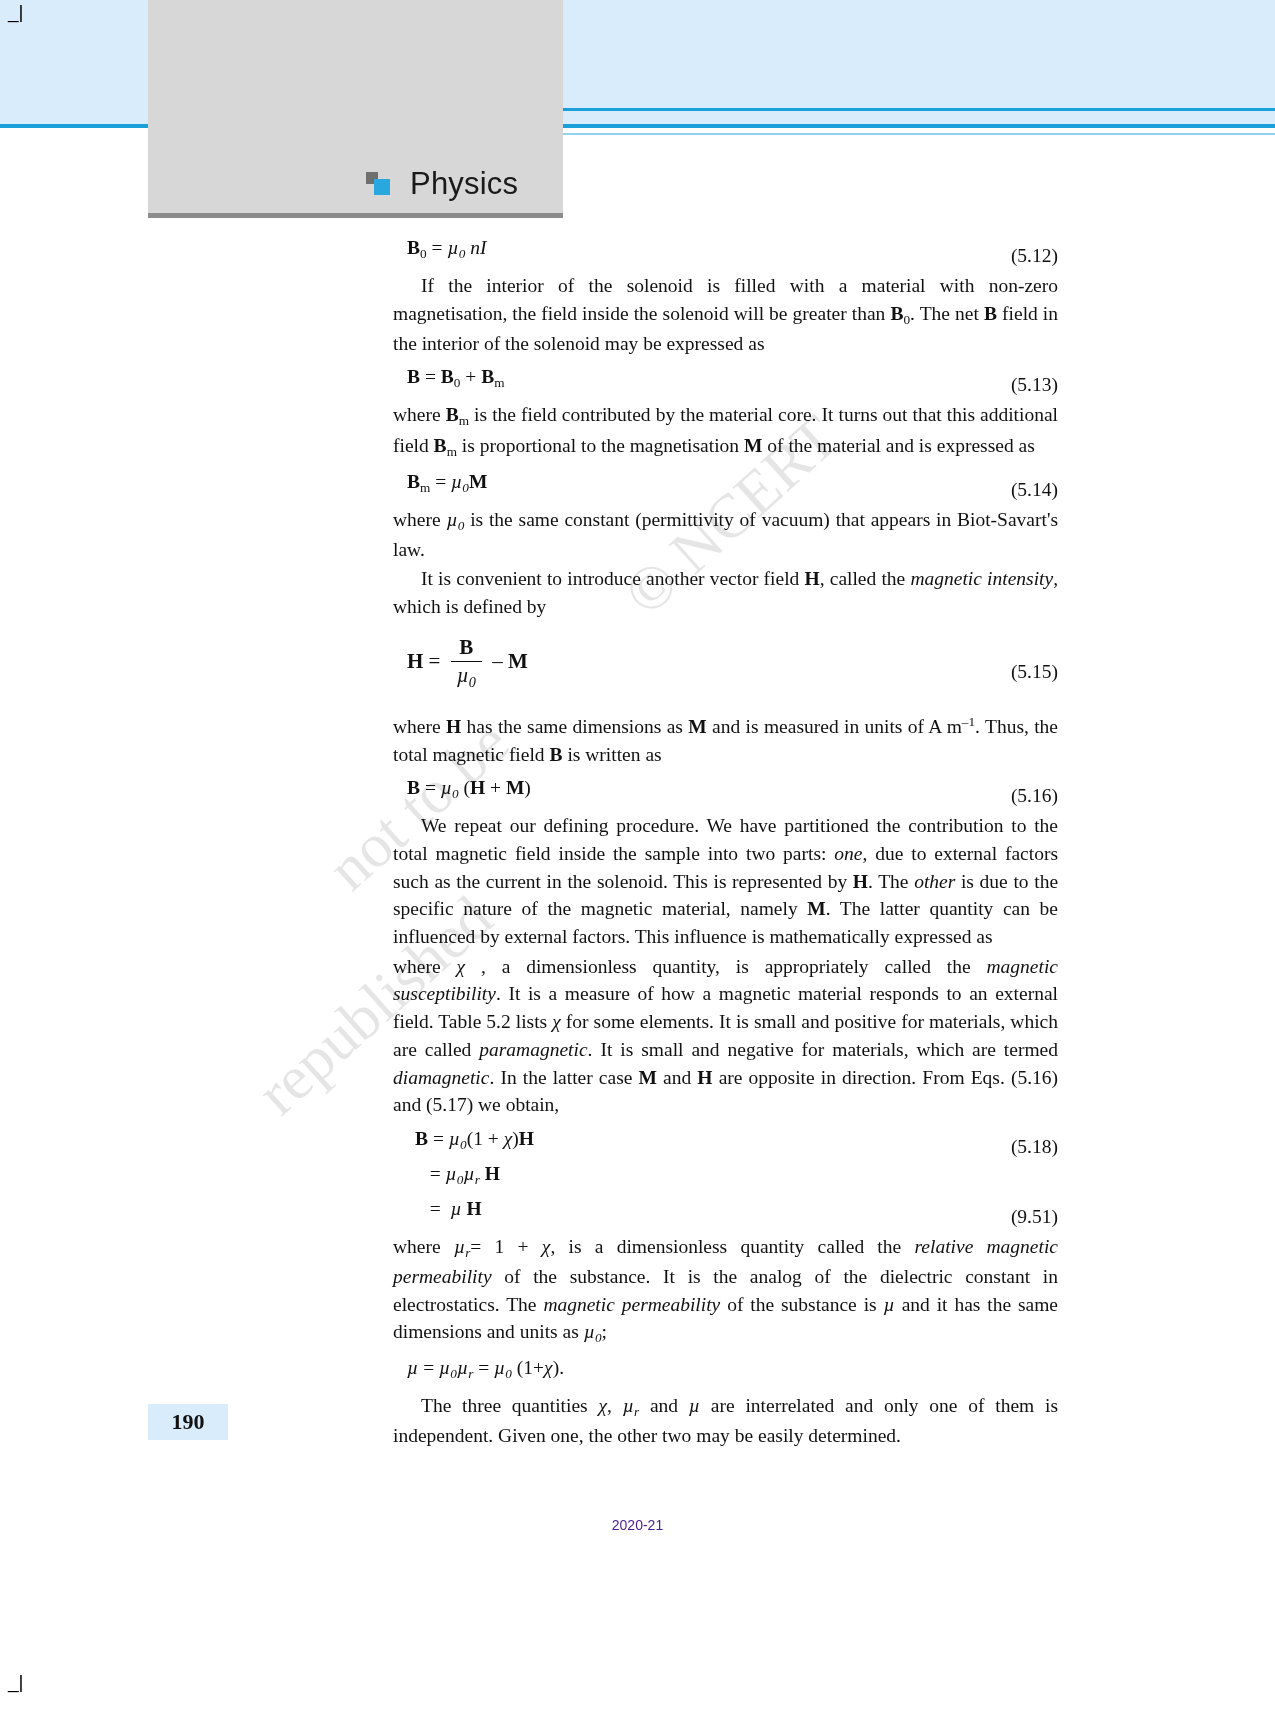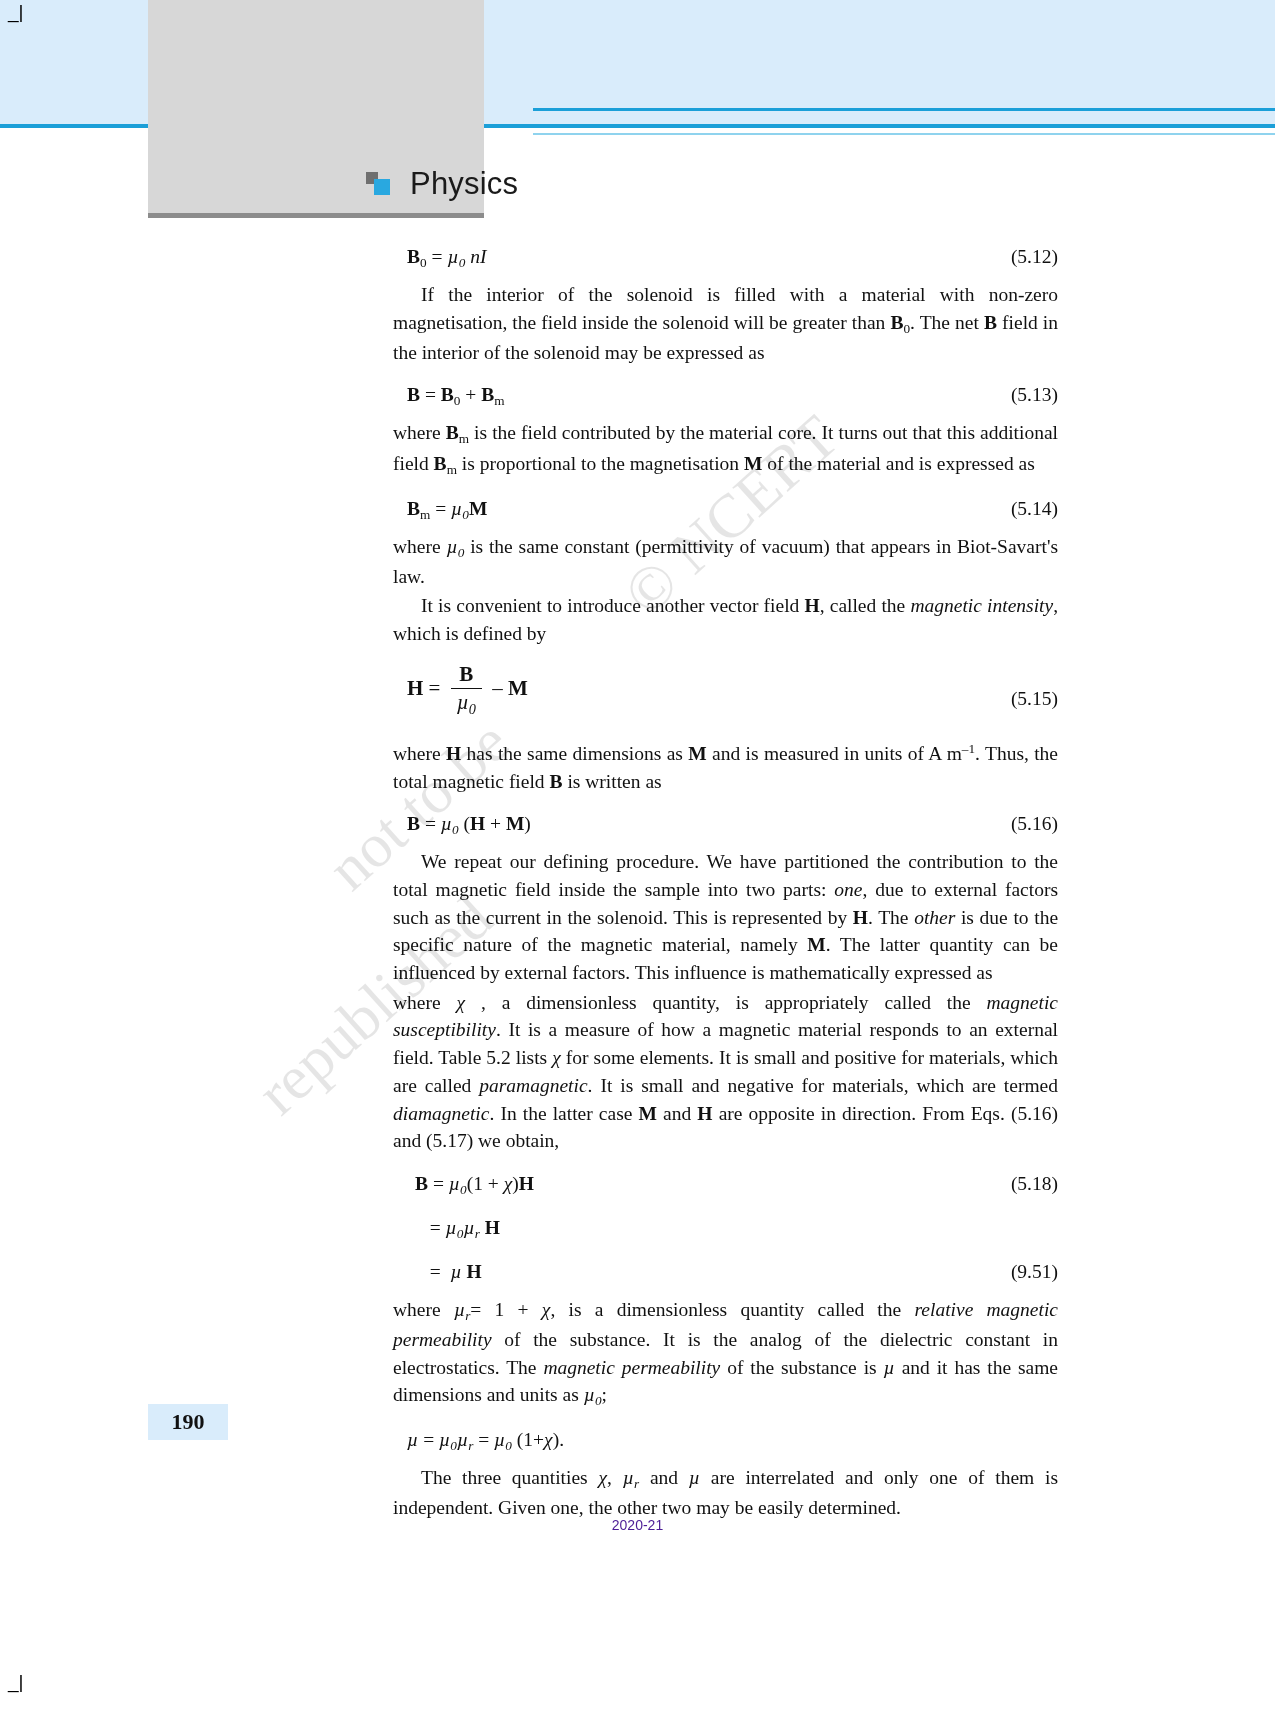--- a/index.html
+++ b/index.html
@@ -50,21 +50,21 @@
     font-family: "Liberation Sans", sans-serif;
     line-height: 1;
   }
   .crop-tl { left: 8px;  top: 2px; }
   .crop-bl { left: 8px;  top: 1672px; }
 
   
   .header-box {
     position: absolute;
     left: 148px; top: 0;
-    width: 336px; height: 218px;
+    width: 415px; height: 218px;
     background: #d7d7d7;
     border-bottom: 5px solid #8c8c8c;
     box-sizing: border-box;
   }
   .header-title {
     position: absolute;
     left: 262px; top: 166px;
     font-family: "Liberation Sans", sans-serif;
     font-size: 31px;
     color: #1a1a1a;
@@ -144,34 +144,34 @@
     font-size: 19.5px;
     line-height: 1.42;
     color: #111;
     text-align: justify;
     margin: 0 0 2px 0;
   }
   .para.indent { text-indent: 28px; }
 
   .eqline {
     position: relative;
-    margin: 18px 0 9px 0;
+    margin: 9px 0 9px 0;
     min-height: 26px;
     font-size: 19.5px;
     color: #111;
   }
   .eqbody {
     display: inline-block;
     margin-left: 14px;
   }
   .eqbody.pad2 { margin-left: 22px; }
   .eqnum {
     position: absolute;
     right: 0;
-    top: 0;
+    top: 8px;
     font-size: 19.5px;
   }
   b { font-weight: bold; }
   i, em { font-style: italic; }
   .sub { font-size: 0.68em; vertical-align: -0.32em; }
   .sup { font-size: 0.68em; vertical-align: 0.55em; }
   .mi { font-style: italic; }
 
   
   .frac {

